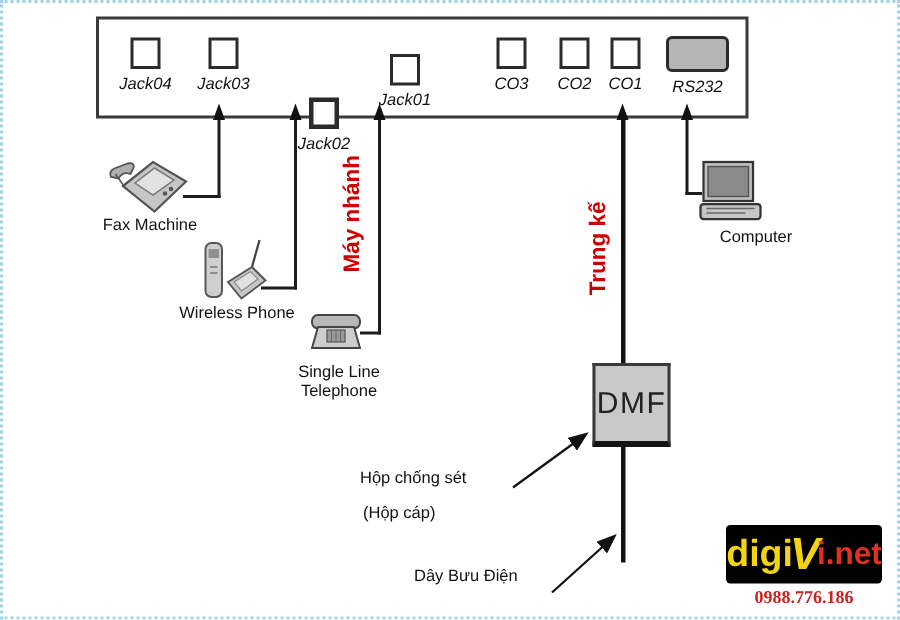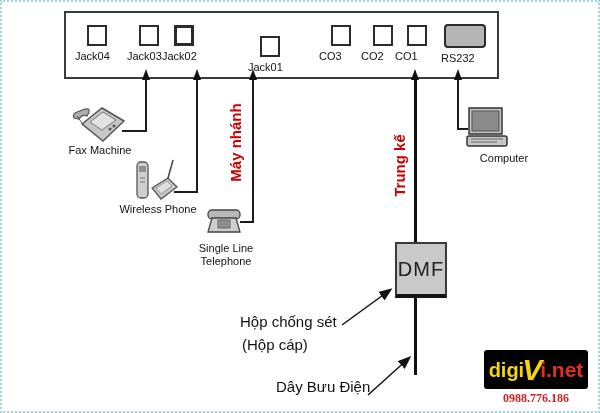--- a/index.html
+++ b/index.html
@@ -4,66 +4,66 @@
 <style>
   html,body{margin:0;padding:0;background:#fff;}
   .frame{
     position:relative;width:600px;height:413px;box-sizing:border-box;
     border:2px dotted #9ed3e3;background:#ffffff;overflow:hidden;
     font-family:"Liberation Sans",sans-serif;color:#1a1a1a;
   }
   .abs{position:absolute;}
   
   .panel{left:62px;top:9px;width:435px;height:68px;border:2px solid #3a3a3a;box-sizing:border-box;background:#fff;}
-  .port{position:absolute;top:0;height:64px;}
+  .port{position:absolute;top:0;height:64px;text-align:center;font-style:italic;}
   .socket{position:absolute;top:12px;left:50%;transform:translateX(-50%);width:20px;height:21px;
           background:#fff;border:2px solid #2b2b2b;box-sizing:border-box;}
   .socket.thick{border-width:3px;}
   .socket.rs{width:42px;height:24px;top:11px;background:#b5b5b5;border-radius:4px;}
   .plabel{position:absolute;top:37px;width:100%;font-size:11px;color:#111;}
   
   .vline{width:2px;background:#1c1c1c;}
   .hline{height:2px;background:#1c1c1c;}
   .trunk{width:3px;background:#111;}
   .arrow-up{width:0;height:0;border-left:4px solid transparent;border-right:4px solid transparent;
             border-bottom:11px solid #111;}
   
   .dlabel{font-size:11px;color:#111;text-align:center;line-height:13px;}
   .vlabel{font-size:15px;font-weight:bold;color:#cc0000;white-space:nowrap;
           transform:rotate(-90deg);transform-origin:center;text-align:center;}
-  .note{font-size:15px;color:#111;white-space:nowrap;}
+  .note{font-size:11px;color:#111;white-space:nowrap;}
   
   .dmf{left:393px;top:240px;width:52px;height:56px;background:#c9c9c9;border:2px solid #3a3a3a;
        border-bottom:4px solid #141414;box-sizing:border-box;z-index:3;
        display:flex;align-items:center;justify-content:center;font-size:20px;color:#222;letter-spacing:1px;}
   
   .logo{left:482px;top:348px;width:104px;height:39px;background:#000;border-radius:3px;
         display:flex;align-items:center;justify-content:center;line-height:1;}
-  .logo .y1{color:#f2d414;font-size:20px;font-weight:bold;}
+  .logo .y1{color:#f2d414;font-size:25px;font-weight:bold;}
   .logo .yv{color:#f2d414;font-size:30px;font-weight:bold;font-style:italic;margin:0 -2px;}
   .logo .r1{color:#e03020;font-size:21px;font-weight:bold;}
   .phone{left:476px;top:389px;width:116px;text-align:center;font-family:"Liberation Serif",serif;
          font-weight:bold;font-size:12px;color:#cc2222;}
   svg{display:block;}
 </style>
 </head>
 <body>
 
 <div class="frame">
 
   <div class="abs panel">
     <div class="port" style="left:9px;width:44px;">
       <div class="socket"></div>
       <div class="plabel">Jack04</div>
     </div>
     <div class="port" style="left:61px;width:44px;">
       <div class="socket"></div>
       <div class="plabel">Jack03</div>
     </div>
-    <div class="port" style="left:96px;width:44px;">
+    <div class="port" style="left:128px;width:44px;margin-top:40px;">
       <div class="socket thick"></div>
       <div class="plabel">Jack02</div>
     </div>
     <div class="port" style="left:182px;width:44px;margin-top:11px;">
       <div class="socket"></div>
       <div class="plabel">Jack01</div>
     </div>
     <div class="port" style="left:253px;width:44px;">
       <div class="socket"></div>
       <div class="plabel">CO3</div>

